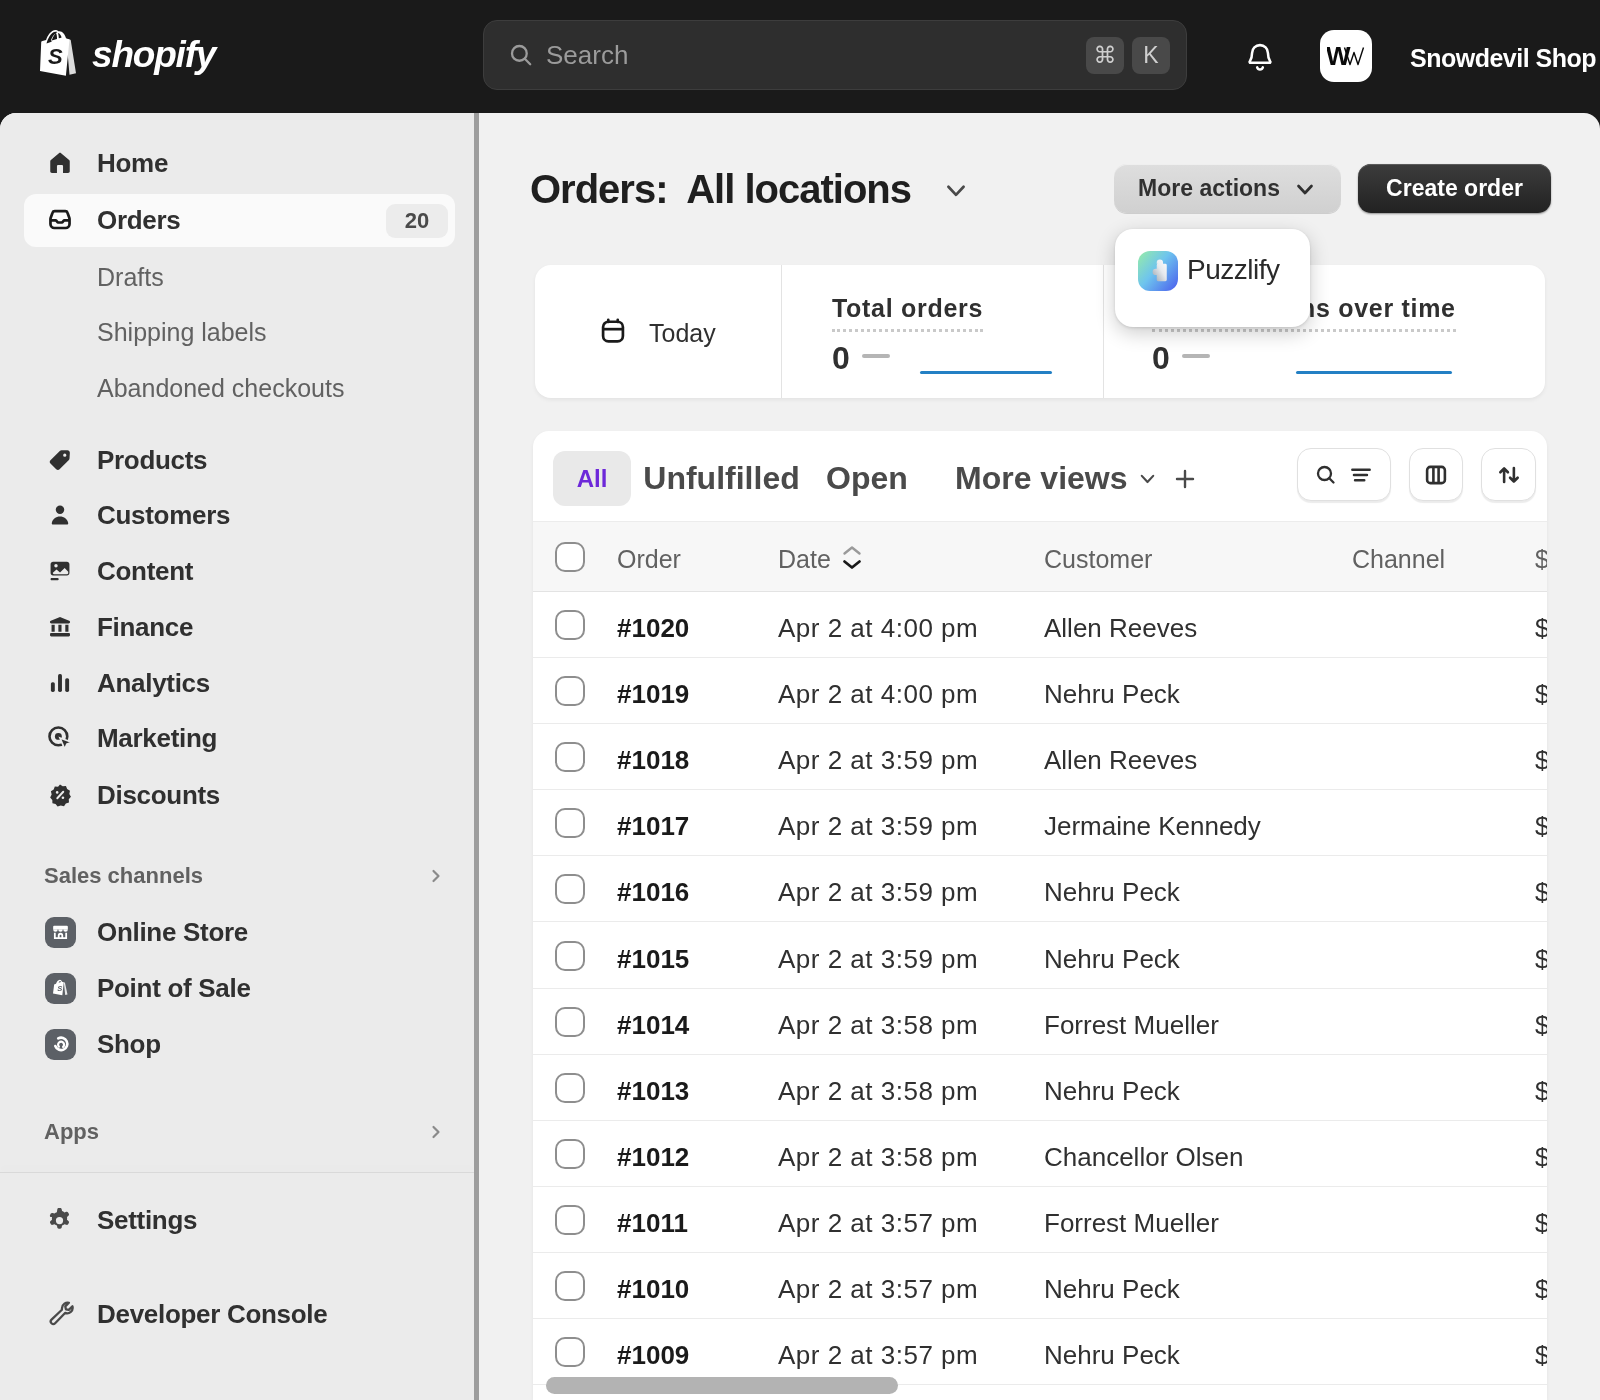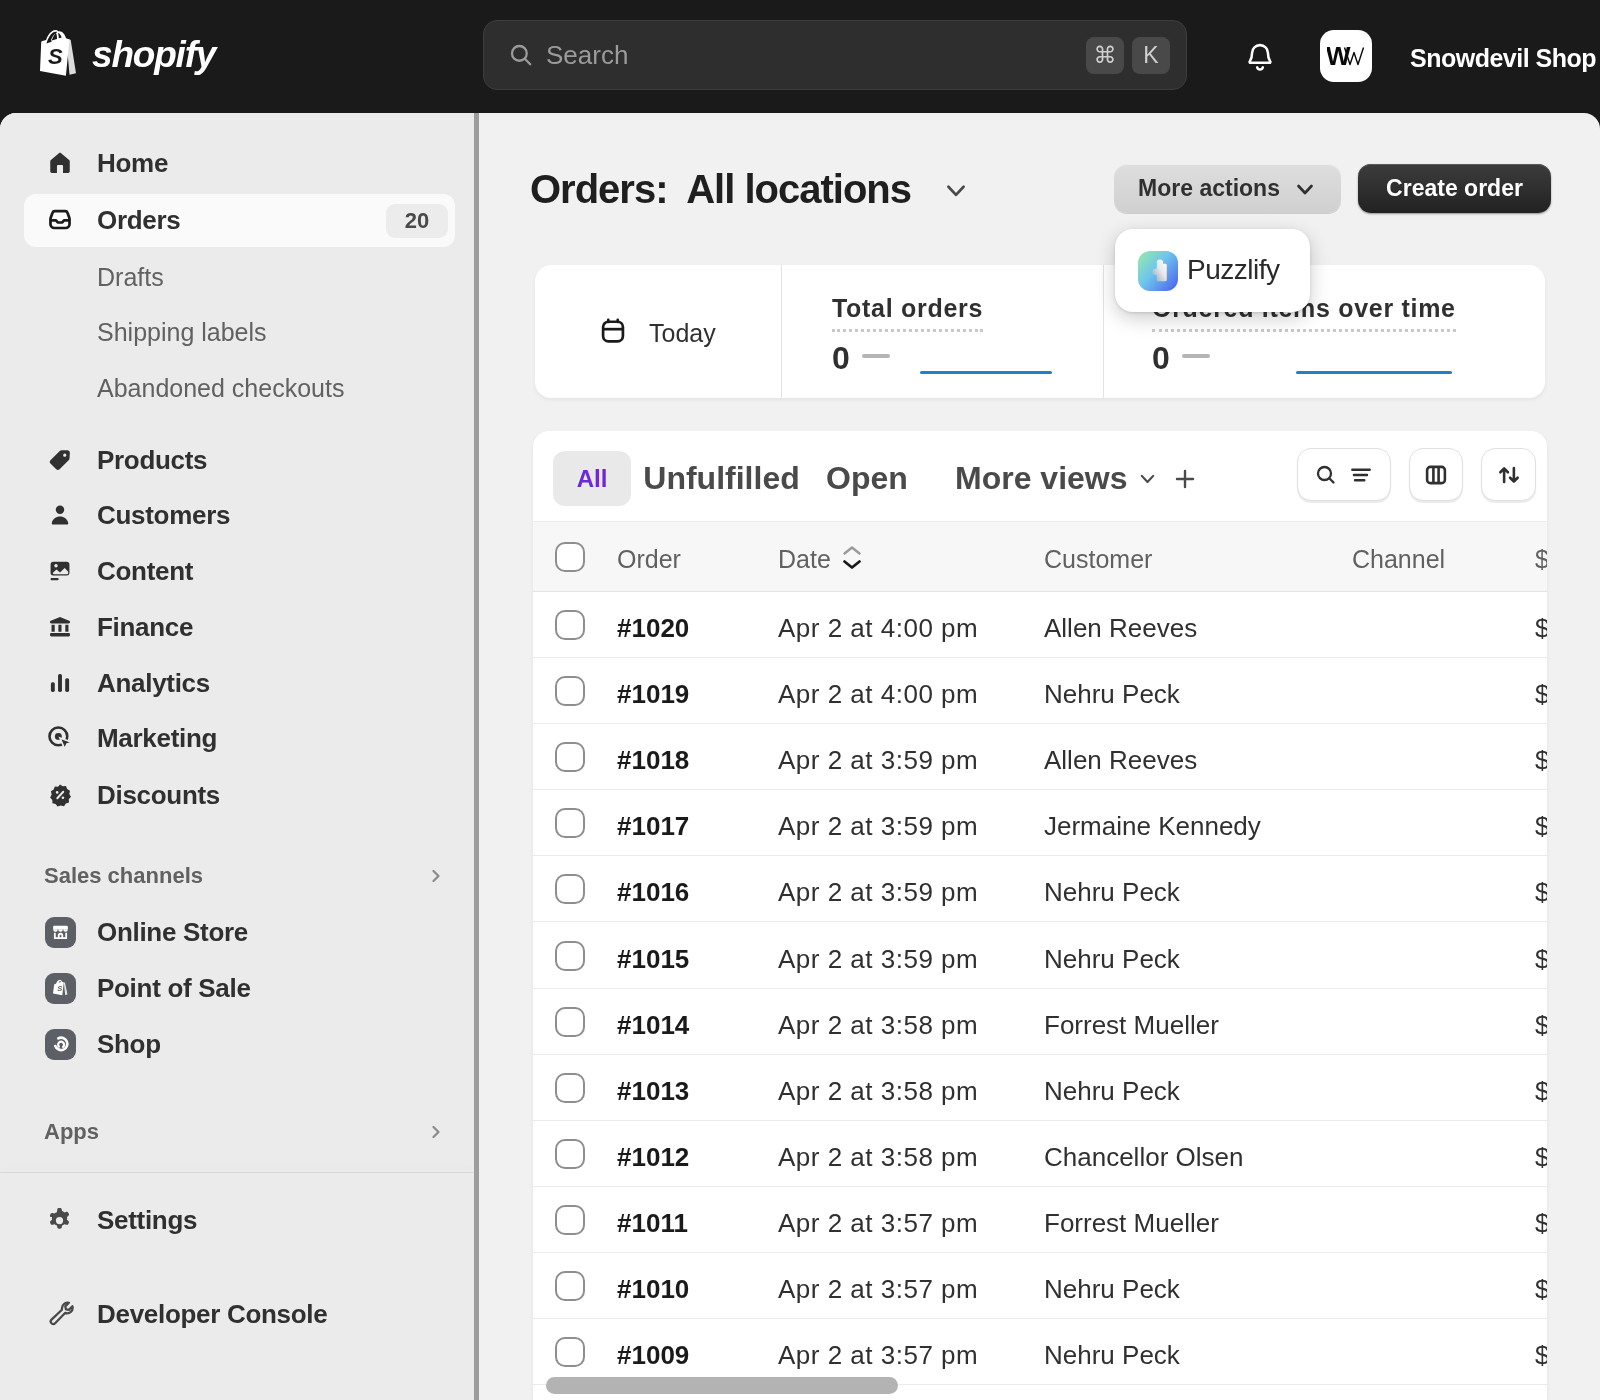--- a/index.html
+++ b/index.html
@@ -59,21 +59,21 @@
 
   .metrics { position:absolute; left:56px; top:152px; width:1010px; height:133px; background:#fff;
     border-radius:16px; box-shadow:0 2px 4px rgba(0,0,0,0.06); }
   .mdiv { position:absolute; top:0; width:1px; height:133px; background:#e3e3e3; }
   .mtitle { font-size:25px; font-weight:700; color:#303030; letter-spacing:0.7px;
     border-bottom:3px dotted #c9c9c9; padding-bottom:6px; }
   .mzero { font-size:32px; font-weight:700; color:#303030; }
   .dash { position:absolute; width:28px; height:4px; background:#b5b5b5; border-radius:2px; }
   .spark { position:absolute; height:3px; background:#2380c4; border-radius:2px; }
 
-  .popover { position:absolute; left:636px; top:116px; width:195px; height:83px; background:#fff;
+  .popover { position:absolute; left:636px; top:116px; width:195px; height:98px; background:#fff;
     border-radius:18px; box-shadow:0 6px 20px rgba(0,0,0,0.2), 0 1px 3px rgba(0,0,0,0.12); z-index:5; }
   .pz-ic { position:absolute; left:23px; top:22px; width:40px; height:40px; border-radius:12px;
     background:linear-gradient(130deg,#97eda6 0%, #6ec4ee 45%, #4a5ced 100%);
     display:flex; align-items:center; justify-content:center; }
   .pz-tx { position:absolute; left:72px; top:25px; font-size:28px; color:#2a2a2a; letter-spacing:-0.5px; }
 
   .tablecard { position:absolute; left:54px; top:318px; width:1014px; height:969px; background:#fff;
     border-radius:16px 16px 0 0; box-shadow:0 2px 4px rgba(0,0,0,0.06); overflow:hidden; }
   .tab-all { position:absolute; left:20px; top:20px; width:78px; height:55px; background:#e9e9e9;
     border-radius:12px; display:flex; align-items:center; justify-content:center;

